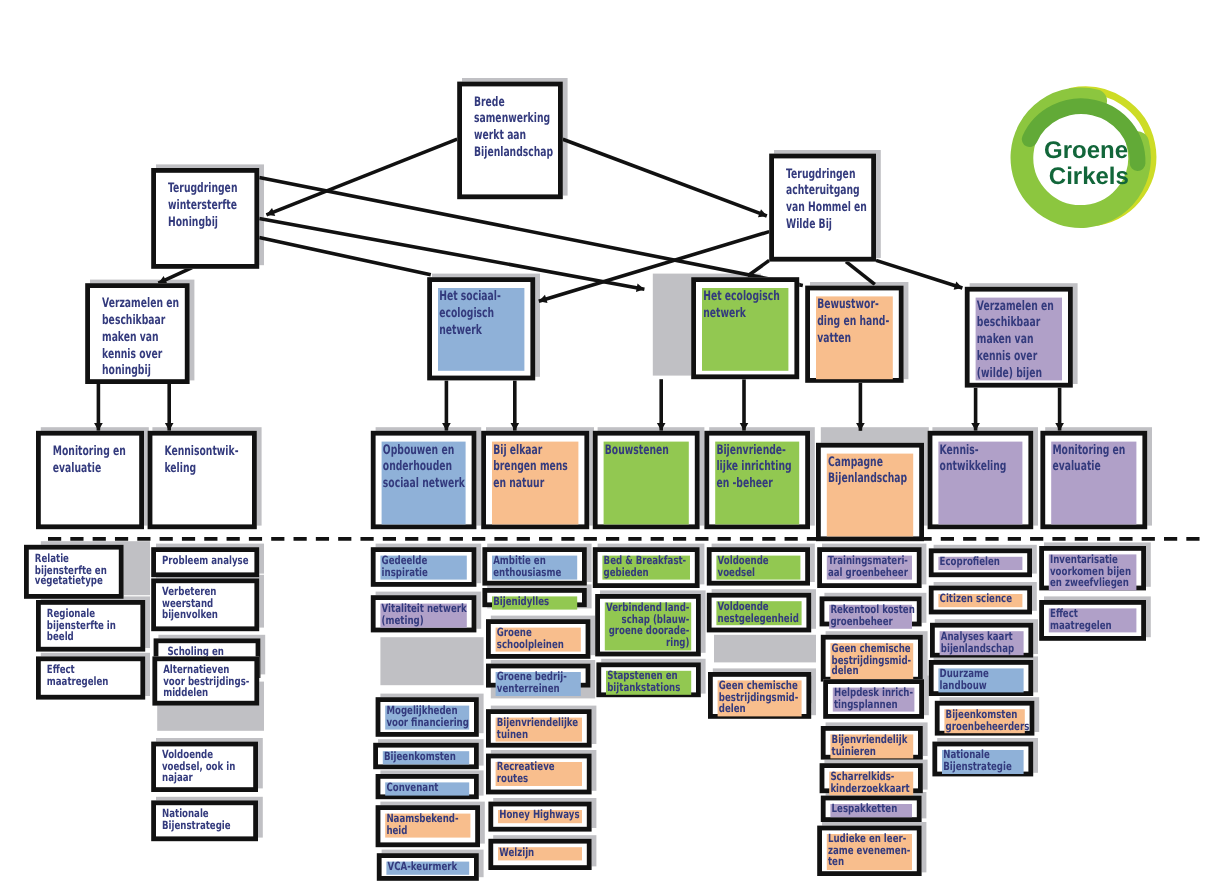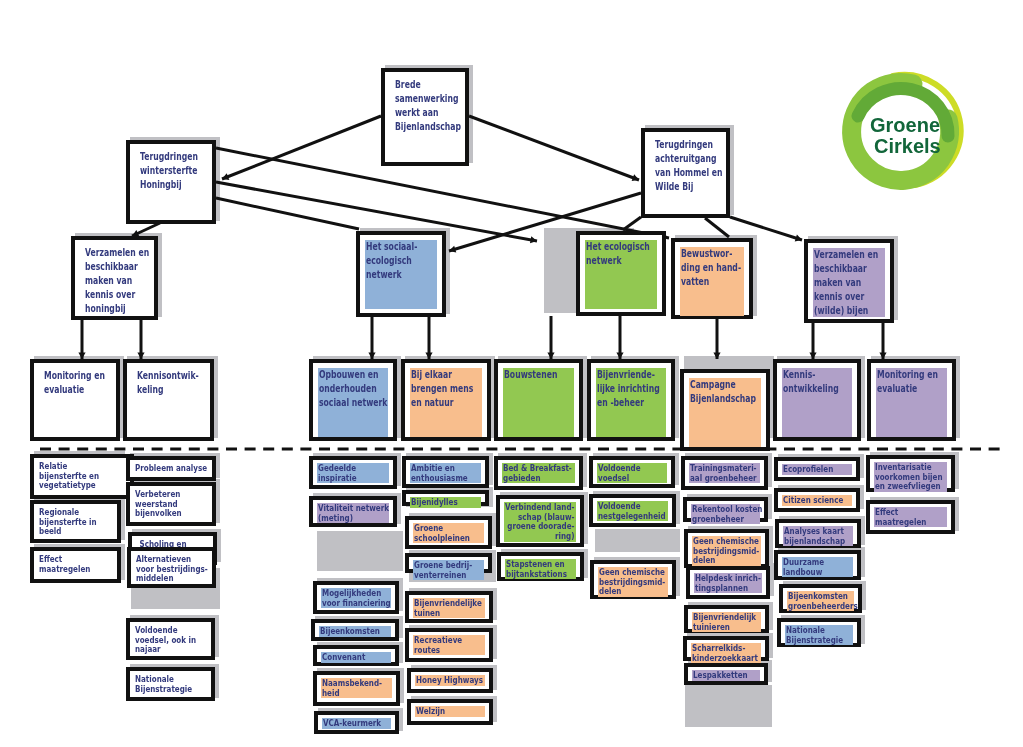--- a/index.html
+++ b/index.html
@@ -172,21 +172,21 @@
       <div class="txt" style="left: 6px; top: 5px; font-size: 11px; line-height: 14px; transform: scaleX(0.7);">Kennis-
 ontwikkeling</div>
     </div>
     <div class="shadow" style="left: 871px; top: 356px; width: 89px; height: 82px;"></div>
     <div class="node" style="left: 867px; top: 359px; width: 89px; height: 82px; border-width: 4px;">
       <div class="fillbox" style="background: rgb(176, 160, 200); left: 5px; top: 5px; right: 5px; height: 69px;"></div>
       <div class="txt" style="left: 6px; top: 5px; font-size: 11px; line-height: 14px; transform: scaleX(0.7);">Monitoring en
 evaluatie</div>
     </div>
     <div class="shadow" style="left: 34px; top: 451px; width: 91px; height: 45px;"></div>
-    <div class="node" style="left: 30px; top: 454px; width: 104px; height: 45px; border-width: 4px;">
+    <div class="node" style="left: 20px; top: 454px; width: 83px; height: 45px; border-width: 4px;">
       <div class="txt" style="left: 5px; top: 3px; font-size: 9.5px; line-height: 9.7px; transform: scaleX(0.755);">Relatie
 bijensterfte en
 vegetatietype</div>
     </div>
     <div class="shadow" style="left: 34px; top: 497px; width: 91px; height: 43px;"></div>
     <div class="node" style="left: 30px; top: 500px; width: 91px; height: 43px; border-width: 4px;">
       <div class="txt" style="left: 5px; top: 3px; font-size: 9.5px; line-height: 9.7px; transform: scaleX(0.755);">Regionale
 bijensterfte in
 beeld</div>
     </div>
@@ -392,20 +392,26 @@
       <div class="fillbox" style="background: rgb(248, 190, 141); left: 4px; top: 3px; right: 4px; height: 20.4px;"></div>
       <div class="txt" style="left: 5px; top: 3px; font-size: 9.5px; line-height: 9.7px; transform: scaleX(0.755);">Scharrelkids-
 kinderzoekkaart</div>
     </div>
     <div class="shadow" style="left: 688px; top: 660px; width: 84px; height: 22px;"></div>
     <div class="node" style="left: 684px; top: 663px; width: 84px; height: 22px; border-width: 4px;">
       <div class="fillbox" style="background: rgb(176, 160, 200); left: 4px; top: 3px; right: 4px; height: 10.7px;"></div>
       <div class="txt" style="left: 5px; top: 3px; font-size: 9.5px; line-height: 9.7px; transform: scaleX(0.755);">Lespakketten</div>
     </div>
     <div class="shadow" style="left: 685px; top: 685px; width: 87px; height: 42px;"></div>
+    <div class="node" style="left: 681px; top: 688px; width: 87px; height: 42px; border-width: 4px;">
+      <div class="fillbox" style="background: rgb(248, 190, 141); left: 4px; top: 3px; right: 4px; height: 30.1px;"></div>
+      <div class="txt" style="left: 5px; top: 3px; font-size: 9.5px; line-height: 9.7px; transform: scaleX(0.755);">Ludieke en leer-
+zame evenemen-
+ten</div>
+    </div>
     <div class="shadow" style="left: 778px; top: 454px; width: 86px; height: 24px;"></div>
     <div class="node" style="left: 774px; top: 457px; width: 86px; height: 24px; border-width: 4px;">
       <div class="fillbox" style="background: rgb(176, 160, 200); left: 4px; top: 3px; right: 4px; height: 10.7px;"></div>
       <div class="txt" style="left: 5px; top: 3px; font-size: 9.5px; line-height: 9.7px; transform: scaleX(0.755);">Ecoprofielen</div>
     </div>
     <div class="shadow" style="left: 778px; top: 485px; width: 86px; height: 24px;"></div>
     <div class="node" style="left: 774px; top: 488px; width: 86px; height: 24px; border-width: 4px;">
       <div class="fillbox" style="background: rgb(248, 190, 141); left: 4px; top: 3px; right: 4px; height: 10.7px;"></div>
       <div class="txt" style="left: 5px; top: 3px; font-size: 9.5px; line-height: 9.7px; transform: scaleX(0.755);">Citizen science</div>
     </div>

